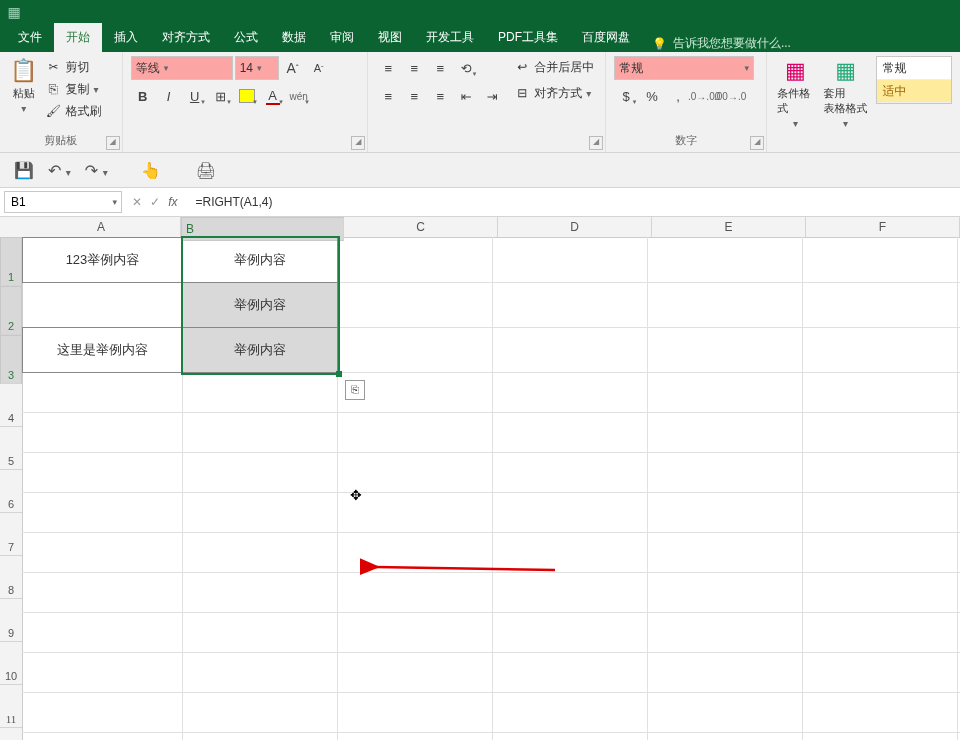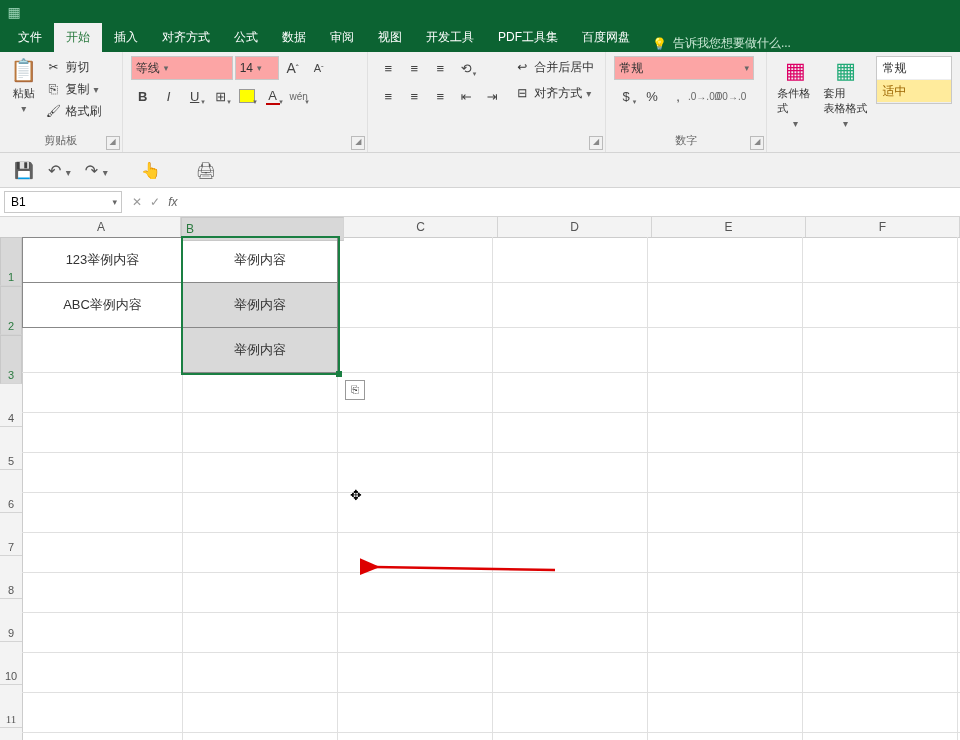--- a/index.html
+++ b/index.html
@@ -247,20 +247,21 @@
 <div class="fbar">
   <div class="namebox">
     <input value="B1" style="">
     <span class="dd">▾</span>
   </div>
   <div class="fx-controls">
     <span class="x">✕</span>
     <span class="chk">✓</span>
     <span class="fx">fx</span>
   </div>
+  <div class="formula">=RIGHT(A1,4)</div>
 </div>
 
 <div class="sheet">
   <div class="corner"></div>
   <div class="colheads" id="colheads">
       <div class="colhead" style="width: 160px;">A</div>
       <div class="colhead sel" style="width: 155px;">B</div>
       <div class="colhead" style="width: 155px;">C</div>
       <div class="colhead" style="width: 155px;">D</div>
       <div class="colhead" style="width: 155px;">E</div>
@@ -294,22 +295,22 @@
       <div class="gridline-h" style="top: 215px;"></div>
       <div class="gridline-h" style="top: 255px;"></div>
       <div class="gridline-h" style="top: 295px;"></div>
       <div class="gridline-h" style="top: 335px;"></div>
       <div class="gridline-h" style="top: 375px;"></div>
       <div class="gridline-h" style="top: 415px;"></div>
       <div class="gridline-h" style="top: 455px;"></div>
       <div class="gridline-h" style="top: 495px;"></div>
       <div class="cell bordered" style="left: 0px; top: 0px; width: 159px; height: 44px;">123举例内容</div>
       <div class="cell bordered" style="left: 160px; top: 0px; width: 154px; height: 44px;">举例内容</div>
-      <div class="cell bordered" style="left: 0px; top: 45px; width: 159px; height: 44px;">ABC举例内容</div>
       <div class="cell bordered" style="left: 160px; top: 45px; width: 154px; height: 44px; background: rgb(217, 217, 217);">举例内容</div>
+      <div class="cell bordered" style="left: 0px; top: 90px; width: 159px; height: 44px;">这里是举例内容</div>
       <div class="cell bordered" style="left: 160px; top: 90px; width: 154px; height: 44px; background: rgb(217, 217, 217);">举例内容</div>
       <div class="selbox" style="left: 159px; top: -1px; width: 155px; height: 135px;">
         <div class="fillhandle"></div>
       </div>
       <div class="autofill-opt" style="left: 323px; top: 143px;">⎘</div>
     </div>
 
   <svg class="arrow" style="left:360px;top:330px;width:200px;height:40px">
     <defs>
         <marker id="ah" markerWidth="12" markerHeight="10" refX="2" refY="5" orient="auto">

